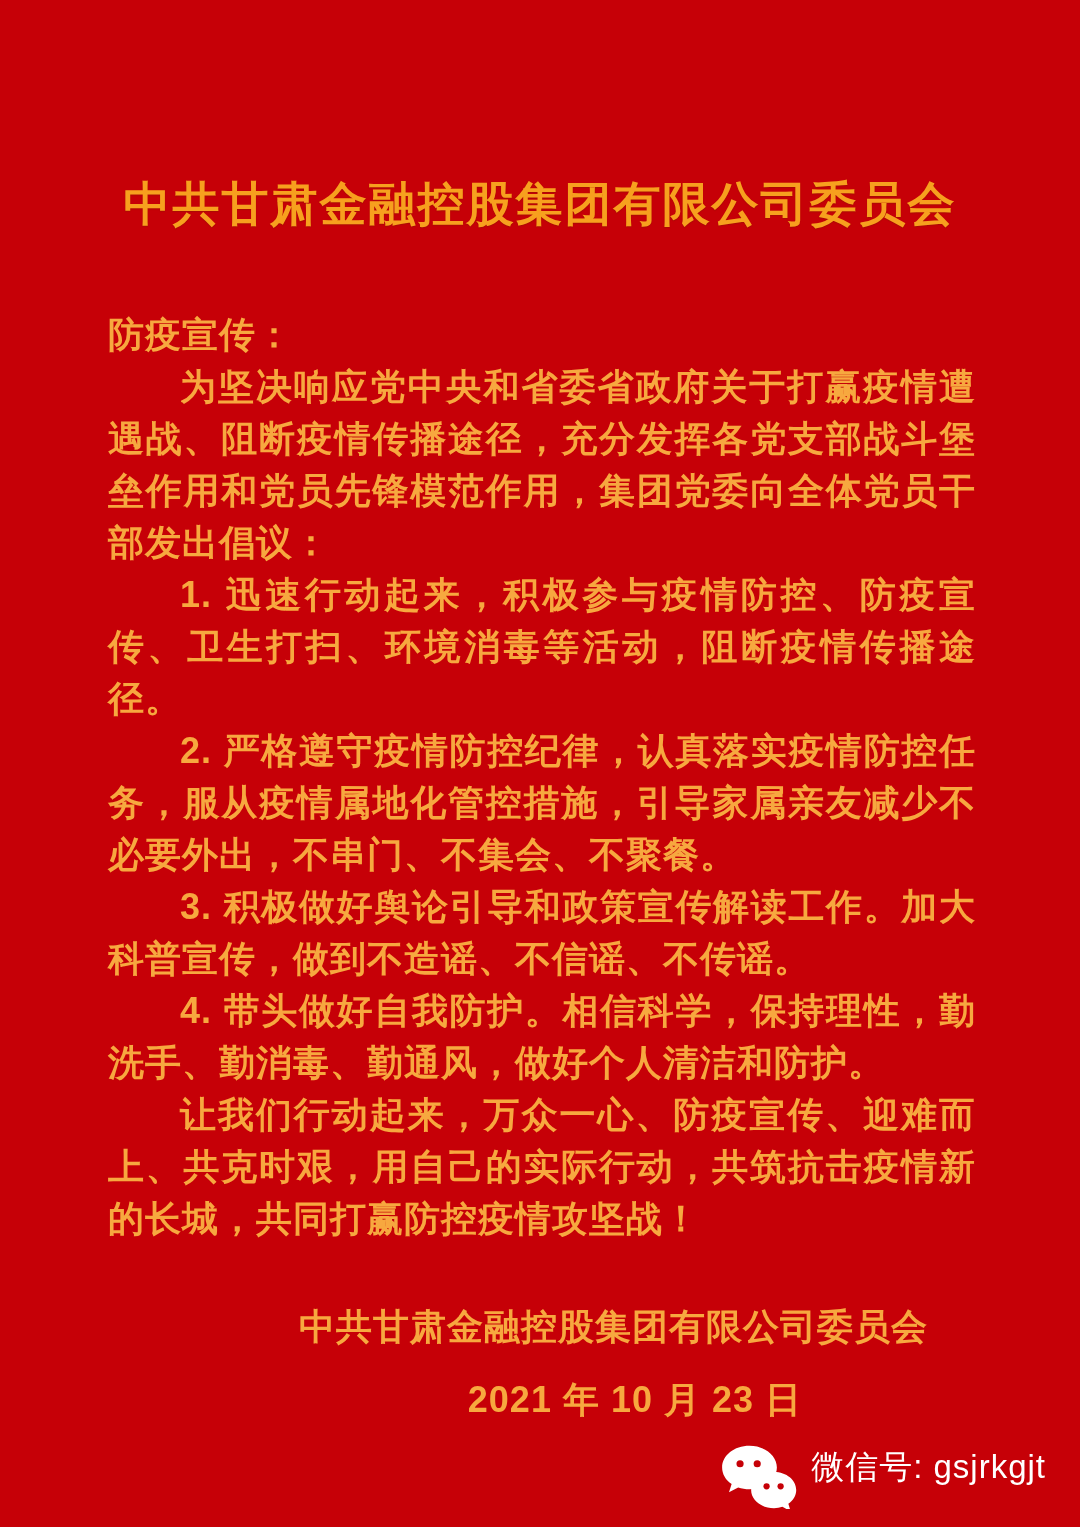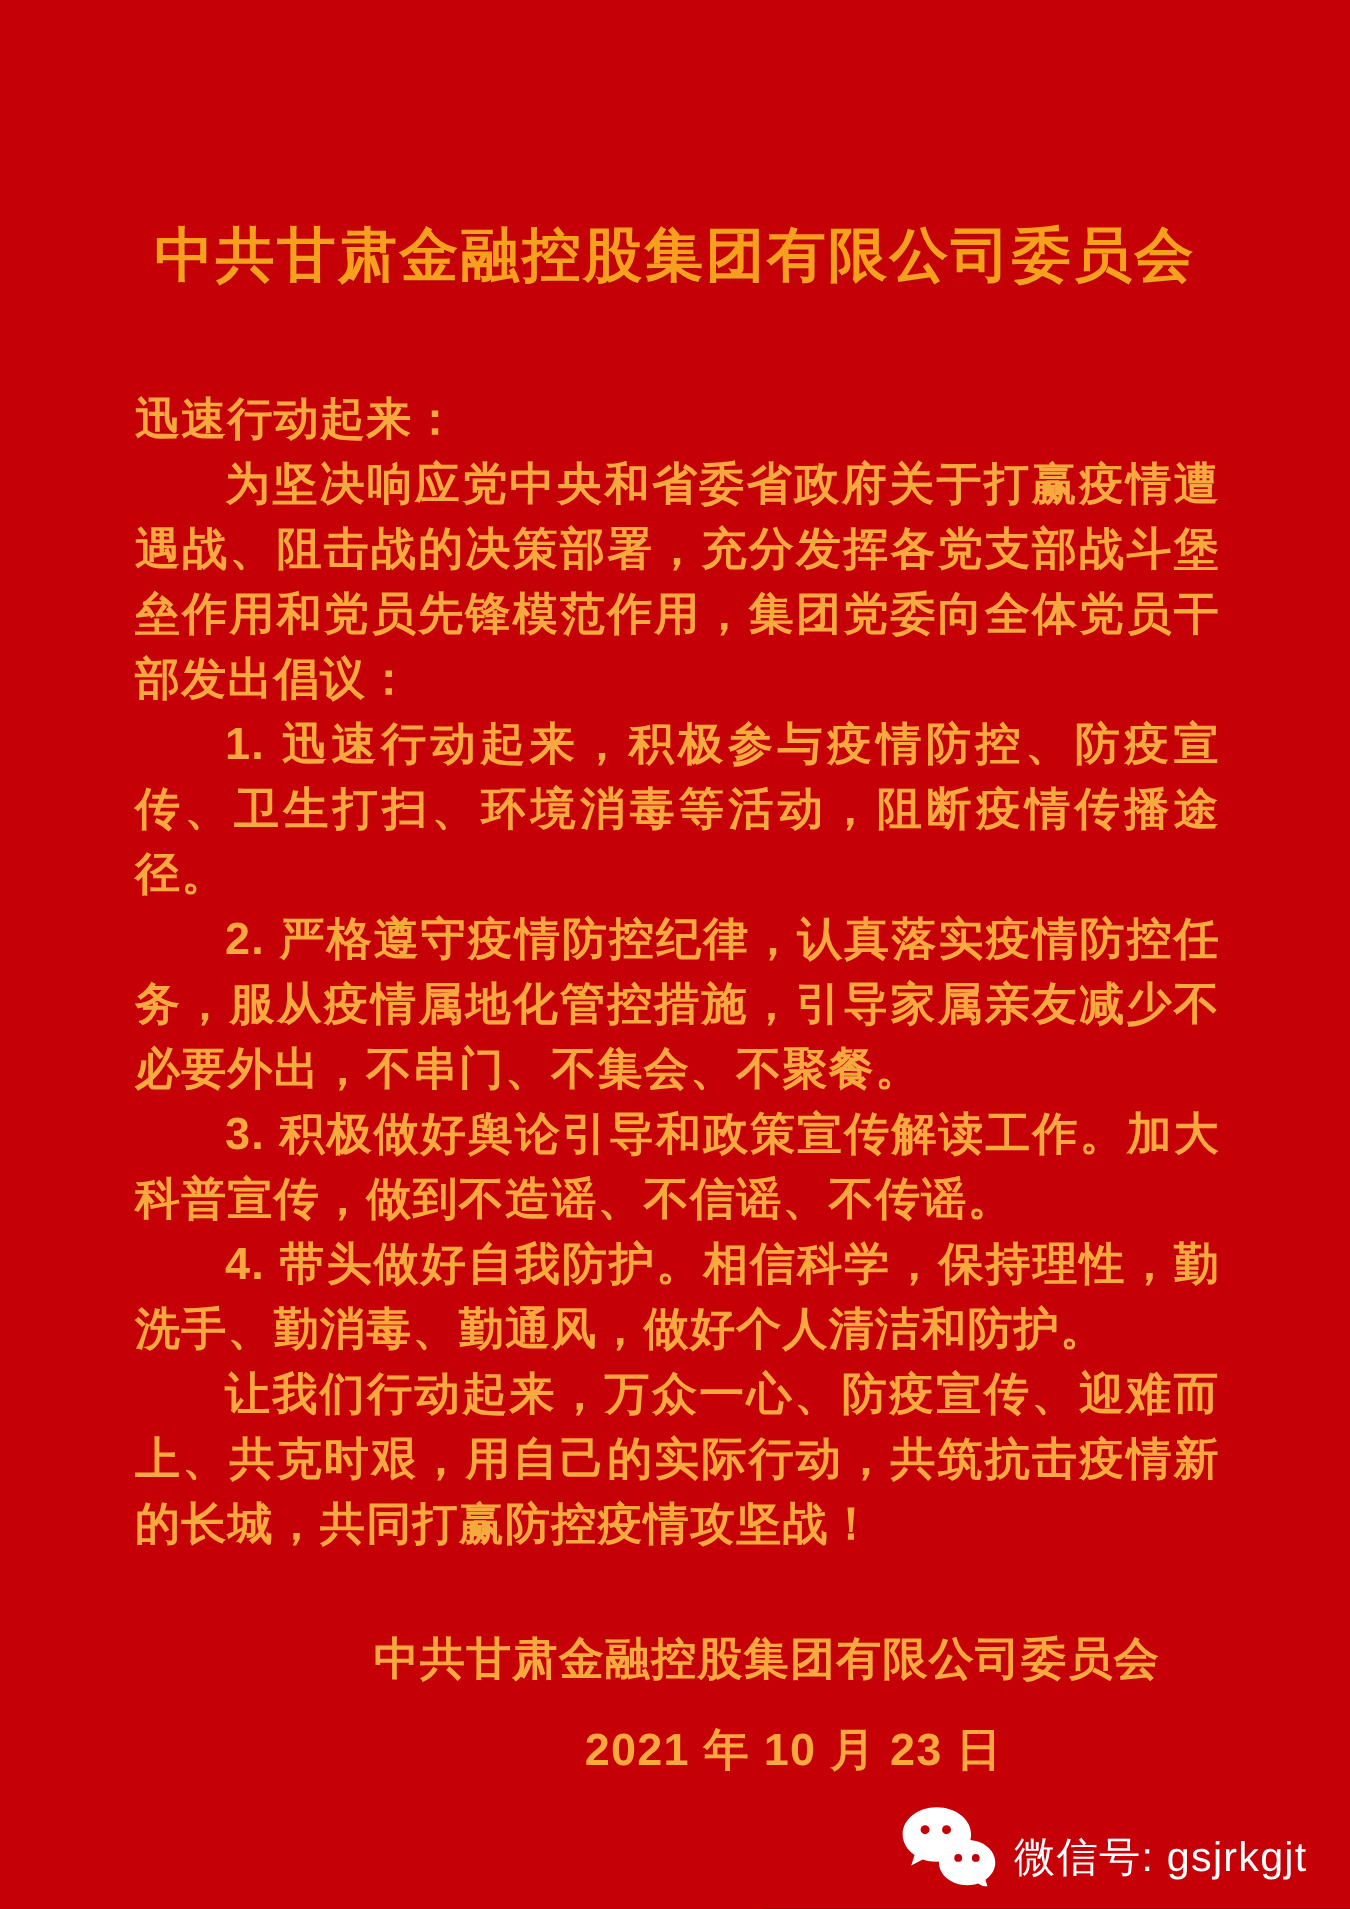--- a/index.html
+++ b/index.html
@@ -67,21 +67,21 @@
     padding-right: 278px;
     margin-top: 24px;
   }
 
   
   .footer-badge {
     position: absolute;
     right: 34px;
     bottom: 18px;
     display: flex;
-    align-items: flex-end;
+    align-items: flex-start;
     gap: 14px;
   }
   .wechat-icon {
     width: 78px;
     height: 64px;
     display: block;
   }
   .footer-label {
     color: #ffffff;
     font-size: 33px;
@@ -92,22 +92,22 @@
 </head>
 <body>
 
 <div class="poster">
 
   <div class="title-block">
     <div class="title-line">中共甘肃金融控股集团有限公司委员会</div>
   </div>
 
   <div class="body-block">
-    <p class="salutation">迅速行动起来：</p>
-    <p>为坚决响应党中央和省委省政府关于打赢疫情遭遇战、阻击战的决策部署，充分发挥各党支部战斗堡垒作用和党员先锋模范作用，集团党委向全体党员干部发出倡议：</p>
+    <p class="salutation">防疫宣传：</p>
+    <p>为坚决响应党中央和省委省政府关于打赢疫情遭遇战、阻断疫情传播途径，充分发挥各党支部战斗堡垒作用和党员先锋模范作用，集团党委向全体党员干部发出倡议：</p>
     <p>1. 迅速行动起来，积极参与疫情防控、防疫宣传、卫生打扫、环境消毒等活动，阻断疫情传播途径。</p>
     <p>2. 严格遵守疫情防控纪律，认真落实疫情防控任务，服从疫情属地化管控措施，引导家属亲友减少不必要外出，不串门、不集会、不聚餐。</p>
     <p>3. 积极做好舆论引导和政策宣传解读工作。加大科普宣传，做到不造谣、不信谣、不传谣。</p>
     <p>4. 带头做好自我防护。相信科学，保持理性，勤洗手、勤消毒、勤通风，做好个人清洁和防护。</p>
     <p>让我们行动起来，万众一心、防疫宣传、迎难而上、共克时艰，用自己的实际行动，共筑抗击疫情新的长城，共同打赢防控疫情攻坚战！</p>
   </div>
 
   <div class="signature-block">
     <div class="signature-org">中共甘肃金融控股集团有限公司委员会</div>
     <div class="signature-date">2021 年 10 月 23 日</div>

